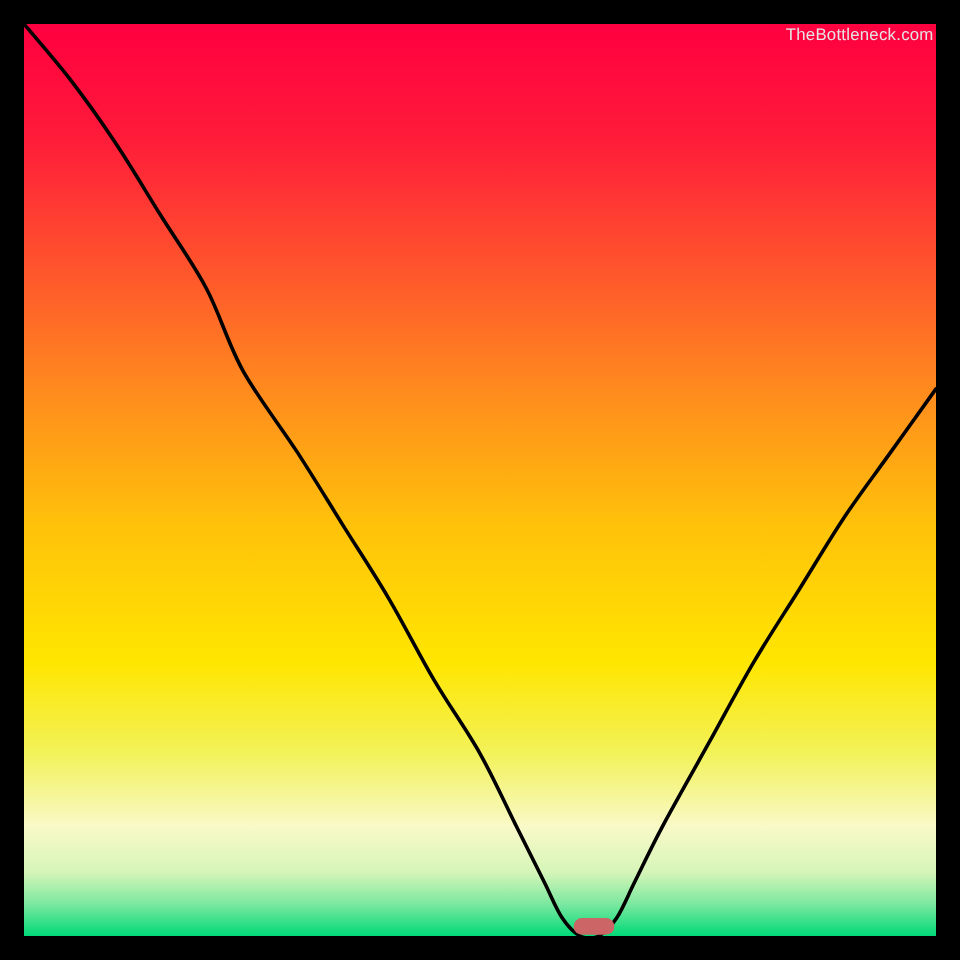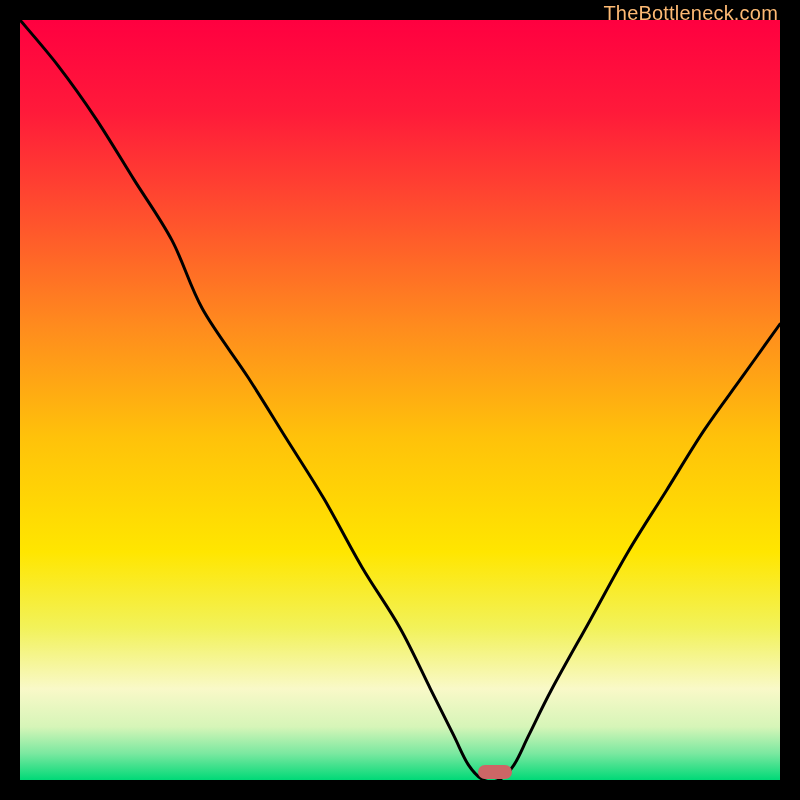--- a/index.html
+++ b/index.html
@@ -40,24 +40,24 @@
   .marker {
     position: absolute;
     width: 34px;
     height: 14px;
     background: #CC6666;
     border-radius: 7px;
     transform: translate(-50%, -50%);
   }
   .watermark {
     position: absolute;
-    top: 2px;
+    top: 20px;
     right: 22px;
-    color: #fdba74;
-    font-size: 20px;
+    color: #e5e5e5;
+    font-size: 14px;
     font-weight: 500;
     letter-spacing: 0.2px;
   }
 </style>
 </head>
 <body>
 
 <div class="frame">
 
   <div class="plot-area">

